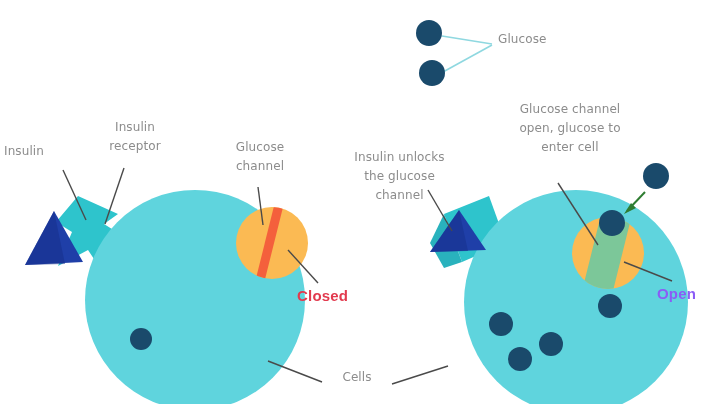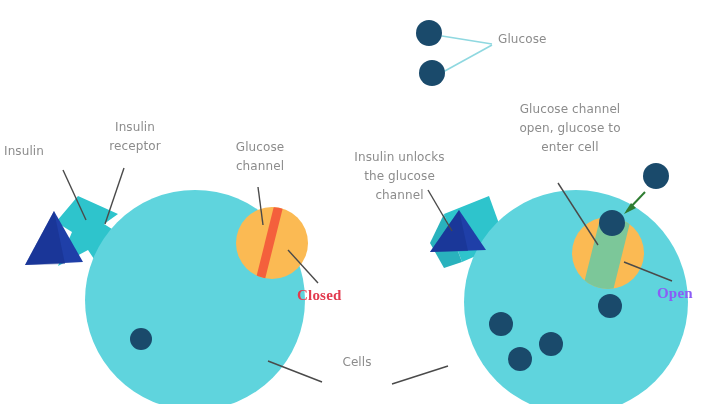--- a/index.html
+++ b/index.html
@@ -41,37 +41,37 @@
     top: 20px;
     color: #2b2b2b;
     font-family: "DejaVu Sans", sans-serif;
     font-size: 25px;
     line-height: 30px;
     letter-spacing: -0.2px;
     white-space: pre;
   }
   .statelbl {
     position: absolute;
-    font-family: Liberation Serif, serif;
+    font-family: Liberation Sans, sans-serif;
     font-size: 15px;
     font-weight: bold;
     letter-spacing: 0.2px;
     white-space: pre;
     text-align: right;
   }
   #closed-label { color: #e23a4e; left: 297px; top: 287px; }
   #open-label   { color: #8b5cf6; left: 657px; top: 285px; }
 
   #label-insulin          { left: 4px;   top: 142px; width: 80px; }
   #label-insulin-receptor { left: 80px;  top: 118px; width: 110px; }
   #label-glucose-channel  { left: 205px; top: 138px; width: 110px; }
   #label-glucose          { left: 498px; top: 30px;  width: 90px; text-align: left; }
   #label-insulin-unlocks  { left: 327px; top: 148px; width: 145px; }
   #label-channel-open     { left: 490px; top: 100px; width: 160px; }
-  #label-cells            { left: 327px; top: 353px; width: 60px; }
+  #label-cells            { left: 327px; top: 368px; width: 60px; }
 </style>
 </head>
 <body>
 
 <div id="stage">
 
   <svg id="svgroot" viewBox="0 0 720 404">
     <defs>
       <clipPath id="clip-left-cell">
         <circle cx="195" cy="300" r="110"></circle>

